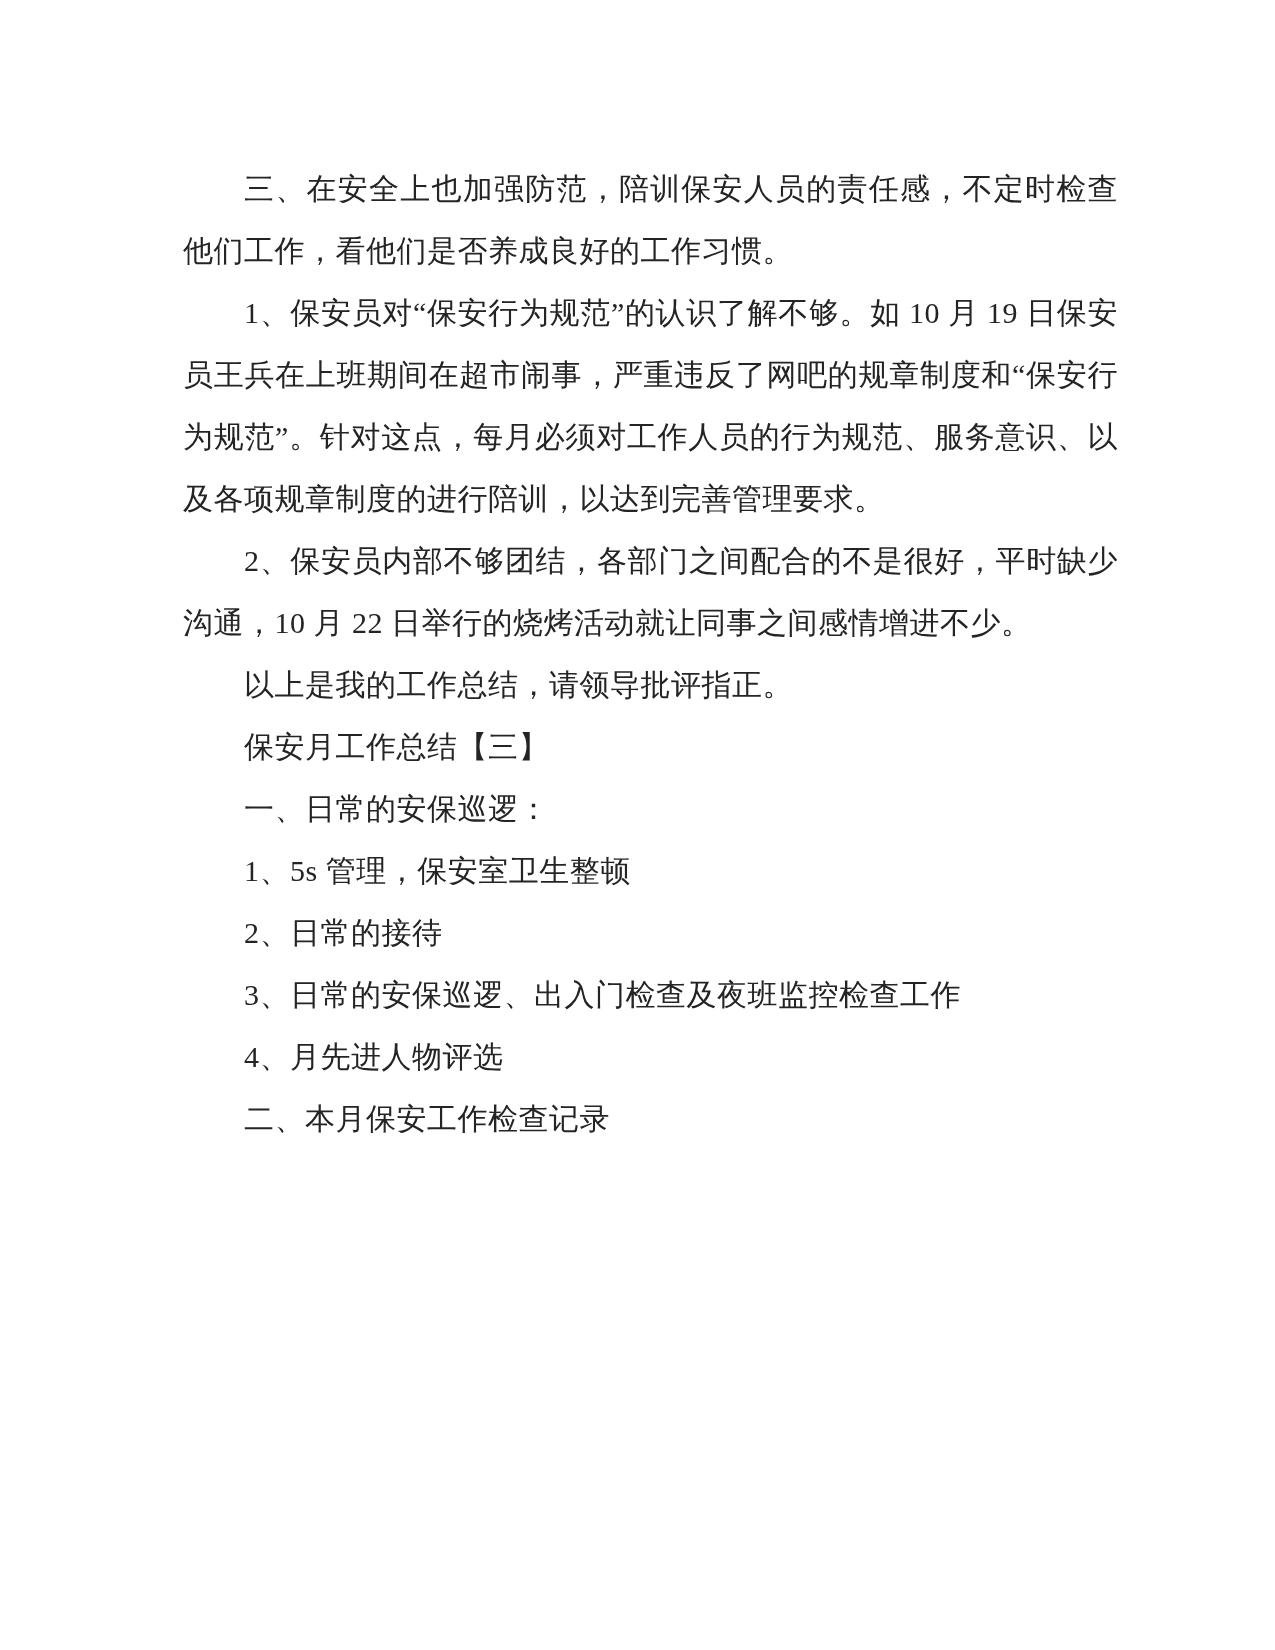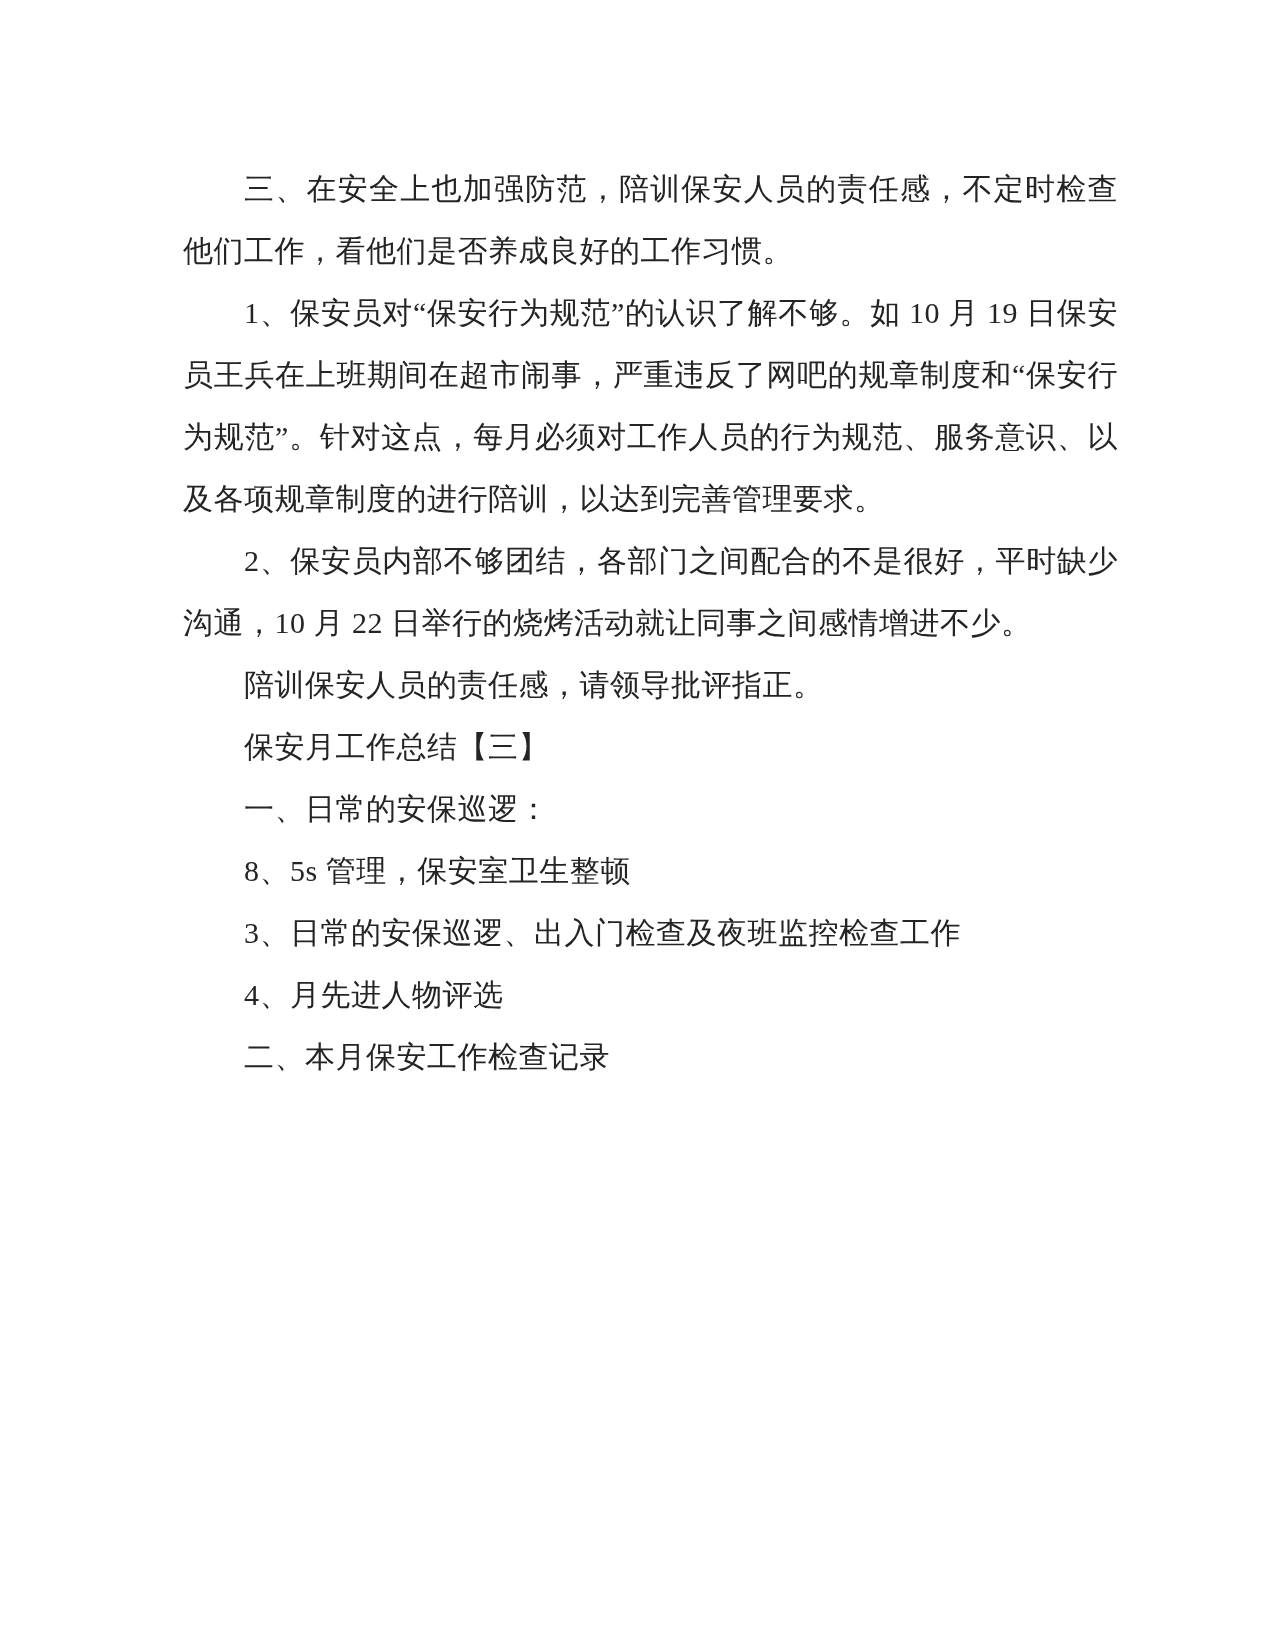--- a/index.html
+++ b/index.html
@@ -43,21 +43,22 @@
   }
 </style>
 </head>
 <body>
 
 <div class="doc-page">
   <div class="doc-body">
       <p class="para">三、在安全上也加强防范，陪训保安人员的责任感，不定时检查他们工作，看他们是否养成良好的工作习惯。</p>
       <p class="para">1、保安员对“保安行为规范”的认识了解不够。如 10 月 19 日保安员王兵在上班期间在超市闹事，严重违反了网吧的规章制度和“保安行为规范”。针对这点，每月必须对工作人员的行为规范、服务意识、以及各项规章制度的进行陪训，以达到完善管理要求。</p>
       <p class="para">2、保安员内部不够团结，各部门之间配合的不是很好，平时缺少沟通，10 月 22 日举行的烧烤活动就让同事之间感情增进不少。</p>
-      <p class="para">陪训保安人员的责任感，请领导批评指正。</p>
+      <p class="para">以上是我的工作总结，请领导批评指正。</p>
       <p class="para">保安月工作总结【三】</p>
       <p class="para">一、日常的安保巡逻：</p>
-      <p class="para">8、5s 管理，保安室卫生整顿</p>
+      <p class="para">1、5s 管理，保安室卫生整顿</p>
+      <p class="para">2、日常的接待</p>
       <p class="para">3、日常的安保巡逻、出入门检查及夜班监控检查工作</p>
       <p class="para">4、月先进人物评选</p>
       <p class="para">二、本月保安工作检查记录</p>
     </div>
 </div>
 
 </body></html>

